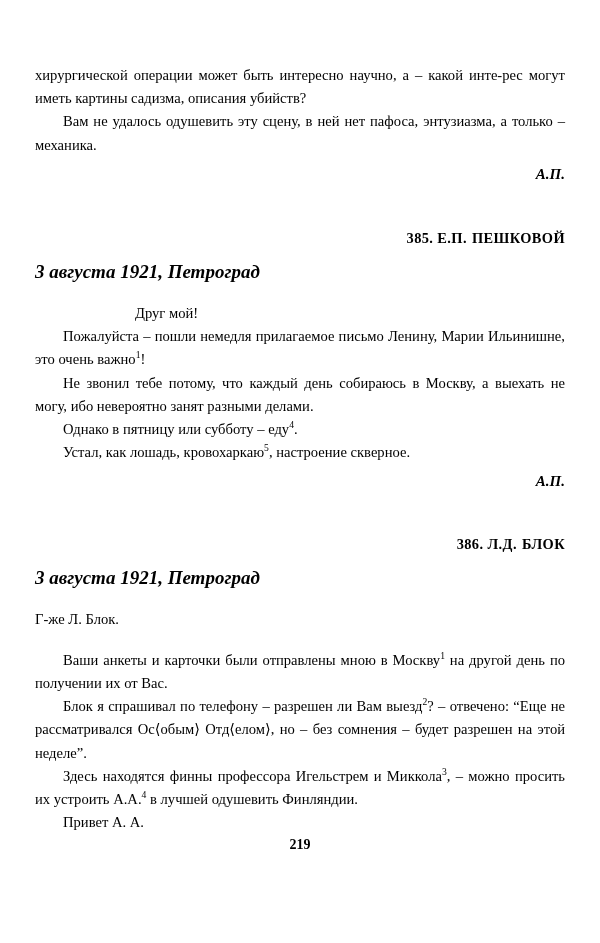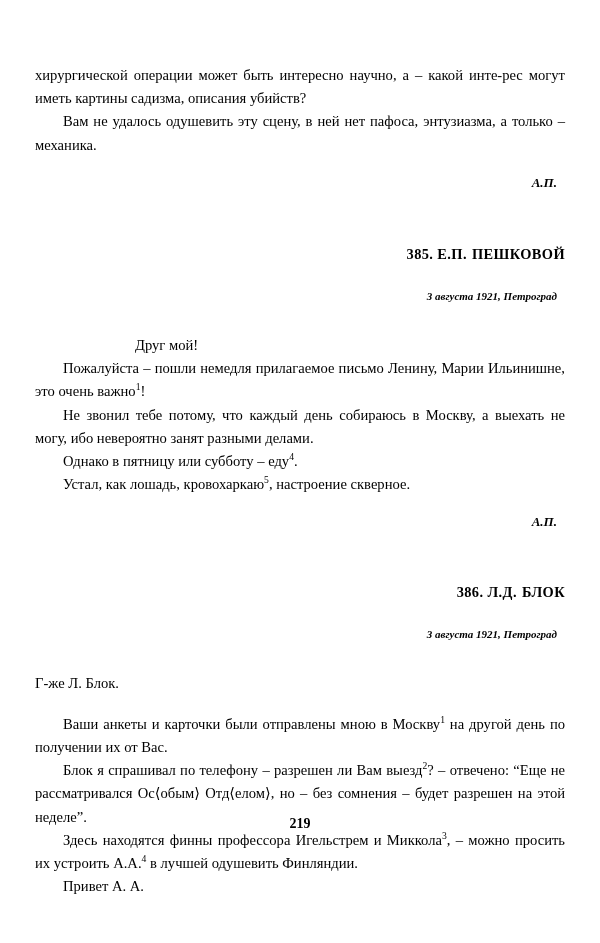--- a/index.html
+++ b/index.html
@@ -37,23 +37,23 @@
   .para-cont {
     text-indent: 0;
   }
   .greeting {
     text-indent: 100px;
   }
   .sig {
     text-align: right;
     font-style: italic;
     font-weight: bold;
-    font-size: 13px;
+    font-size: 15px;
     line-height: 23.2px;
-    margin: 8px;
+    margin: 0;
   }
   .date-left {
     font-size: 14.6px;
     line-height: 23.2px;
     margin: 0;
     text-align: left;
   }
   .addressee {
     text-align: left;
     font-size: 14.6px;
@@ -64,31 +64,31 @@
     text-align: right;
     font-weight: bold;
     font-size: 14.4px;
     line-height: 20px;
     margin: 0;
     letter-spacing: .4px;
   }
   .letter-head .num { margin-right: 4px; }
   .letter-head .ini { margin-right: 5px; }
   .letter-date {
-    text-align: right;
+    text-align: left;
     font-style: italic;
     font-weight: bold;
-    font-size: 11px;
+    font-size: 19px;
     line-height: 20px;
-    margin: 8px;
+    margin: 0;
   }
   .folio {
     position: absolute;
     left: 0;
-    top: 816px;
+    top: 837px;
     width: 530px;
     text-align: center;
     font-weight: bold;
     font-size: 14px;
   }
   sup {
     font-size: 0.66em;
     vertical-align: super;
     line-height: 0;
   }

